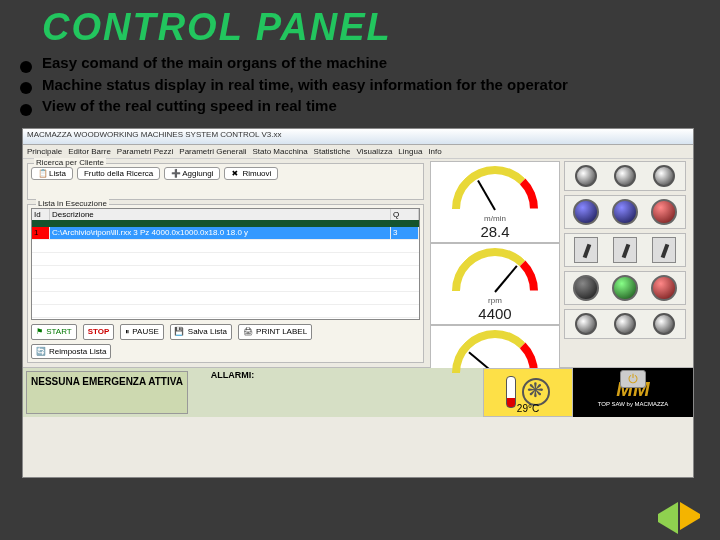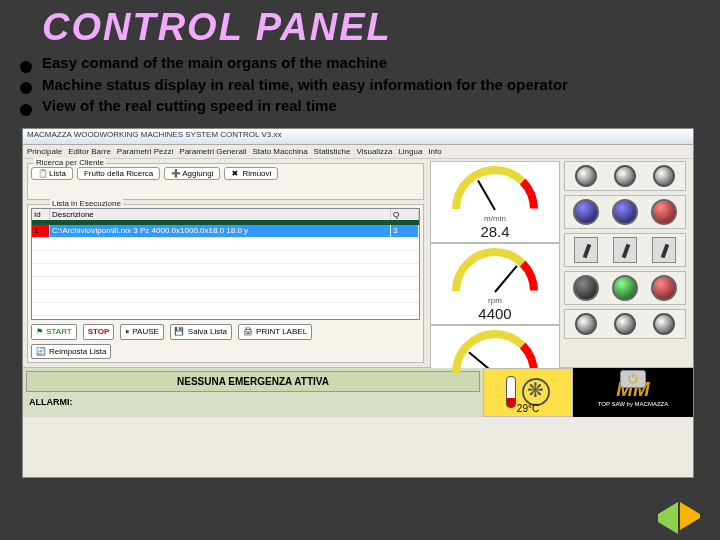--- a/index.html
+++ b/index.html
@@ -1,17 +1,17 @@
 <!DOCTYPE html>
 <html><head>
 <meta charset="utf-8">
 <style>
   * { box-sizing: border-box; margin: 0; padding: 0; }
   body { width: 720px; height: 540px; background: #3a3a3a; font-family: Arial, sans-serif; overflow: hidden; position: relative; }
-  .title { font-family: Arial, sans-serif; font-style: italic; font-weight: bold; font-size: 38px; color: #f0abfc; padding: 6px 0 0 42px; letter-spacing: 2px; }
+  .title { font-family: Arial, sans-serif; font-style: italic; font-weight: bold; font-size: 38px; color: #22c55e; padding: 6px 0 0 42px; letter-spacing: 2px; }
   .bullets { padding: 4px 20px 6px 20px; }
   .bullet-row { display: flex; align-items: flex-end; margin-bottom: 2px; }
   .bullet-dot { width: 12px; height: 12px; border-radius: 50%; background: #000; margin-right: 10px; margin-top: 4px; flex-shrink: 0; }
   .bullet-text { font-size: 15px; font-weight: bold; color: #000; line-height: 1.3; }
   .panel-wrap { padding: 4px 22px 0 22px; }
   .panel { background: #eceae2; border: 1px solid #888; width: 672px; height: 350px; position: relative; font-size: 9px; }
   .titlebar { background: linear-gradient(#fff,#d8e4f0); height: 16px; border-bottom: 1px solid #aaa; font-size: 8px; padding: 1px 4px; color: #333; }
   .menubar { background: #eceae2; height: 14px; border-bottom: 1px solid #ccc; padding: 0 4px; font-size: 8px; color: #222; display:flex; gap:6px; align-items:center;}
   .main { display: flex; height: 208px; }
   .left { width: 405px; padding: 4px; display:flex; flex-direction:column; }
@@ -19,23 +19,23 @@
   .search-frame { border: 1px solid #bbb; background: #f5f3eb; padding: 3px; height: 76px; position:relative;}
   .search-title { font-size: 8px; color:#222; position:absolute; top:-6px; left:6px; background:#f5f3eb; padding:0 2px;}
   .search-row { display:flex; gap:4px; margin-bottom:3px;}
   .pill { background:#fff; border:1px solid #999; border-radius:3px; font-size:8px; padding:1px 6px; display:flex; align-items:center; gap:3px;}
   .tree { background:#fff; border:1px solid #888; width:120px; height:46px; font-size:8px; padding:1px; line-height:1.1;}
   .tree-row { padding-left:2px; }
   .tree-row.sel { background:#fff8b0; }
   .tree-sub { padding-left:14px; }
   .cliente-head { background:#eee; border:1px solid #999; width:260px; height:14px; font-size:8px; padding:1px 3px;}
   .list-frame { border:1px solid #bbb; background:#f5f3eb; margin-top:4px; flex:1; position:relative; padding:3px;}
-  .list-title { font-size:8px; color:#222; position:absolute; top:-6px; left:22px; background:#f5f3eb; padding:0 2px;}
+  .list-title { font-size:8px; color:#222; position:absolute; top:-6px; left:8px; background:#f5f3eb; padding:0 2px;}
   .grid { background:#fff; border:1px solid #888; width:100%; height:112px; font-size:8px;}
-  .grid-head { display:flex; background:#eee; border-bottom:5px solid #14532d;}
+  .grid-head { display:flex; background:#eee; border-bottom:7px solid #14532d;}
   .gh { border-right:1px solid #ccc; padding:1px 2px; }
   .gh1{width:18px;} .gh2{flex:1;} .gh3{width:28px;}
   .grid-row { display:flex; border-bottom:1px solid #eee; height:13px;}
   .gc { border-right:1px solid #eee; padding:1px 2px; overflow:hidden; white-space:nowrap;}
   .gc1{width:18px; background:#f00;} .gc2{flex:1;} .gc3{width:28px;}
   .row-sel .gc2, .row-sel .gc3 { background:#3399ff; color:#fff; }
   .grid-empty { height:13px; border-bottom:1px solid #eee; }
   .btnrow { display:flex; gap:6px; margin-top:4px;}
   .btn { border:1px solid #888; background:#fff; font-size:8px; padding:2px 4px; display:flex; align-items:center; gap:3px; border-radius:2px;}
   .btn.start{color:#070;} .btn.stop{color:#c00; font-weight:bold;}
@@ -54,21 +54,21 @@
   .knob-row { display:flex; gap:4px; justify-content:space-around; border:1px solid #bbb; padding:3px; background:#f0f0ea;}
   .knob { width:26px; height:26px; border-radius:50%; border:2px solid #666;}
   .knob.blue{background:radial-gradient(circle at 35% 30%,#88f,#114);} 
   .knob.red{background:radial-gradient(circle at 35% 30%,#f88,#611);} 
   .knob.black{background:radial-gradient(circle at 35% 30%,#888,#111);}
   .knob.green{background:radial-gradient(circle at 35% 30%,#8f8,#141);}
   .switch-row { display:flex; gap:4px; justify-content:space-around; border:1px solid #bbb; padding:3px; background:#f0f0ea;}
   .switch { width:24px; height:26px; background:#ddd; border:1px solid #888; position:relative;}
   .switch::after{content:""; position:absolute; width:4px; height:14px; background:#333; left:10px; top:6px; transform:rotate(20deg);}
   .bottom-strip { display:flex; height:50px; border-top:1px solid #bbb;}
-  .emerg { flex:1; background:#d6dfc5; display:flex; flex-direction:column;}
+  .emerg { flex:1; background:#d6dfc5; display:flex; flex-direction:row;gap:14px;}
   .emerg-band { background:#cdd9b0; text-align:center; font-size:10px; font-weight:bold; padding:4px; border:1px solid #999; margin:3px;}
   .allarmi { font-size:9px; font-weight:bold; padding:2px 6px;}
   .temp-box { width:90px; border:1px solid #bbb; background:#fde047; display:flex; align-items:center; justify-content:center; gap:6px;}
   .thermo { width:10px; height:32px; background:linear-gradient(to top,#d00 30%, #fff 30%); border:1px solid #555; border-radius:4px;}
   .fan { width:28px; height:28px; border:2px solid #555; border-radius:50%; position:relative;}
   .fan::before{content:"❋"; position:absolute; font-size:20px; left:3px; top:-2px; color:#555;}
   .temp-val { position:absolute; bottom:2px; font-size:10px; width:100%; text-align:center;}
   .logo-box { width:120px; background:#000; display:flex; flex-direction:column; align-items:center; justify-content:center; color:#d4a017; position:relative;}
   .power { width:26px; height:18px; background:#ccc; border:1px solid #888; border-radius:3px; display:flex; align-items:center; justify-content:center; font-size:12px; position:absolute; top:2px;}
   .logo-text { font-size:20px; font-weight:bold; font-style:italic;}

